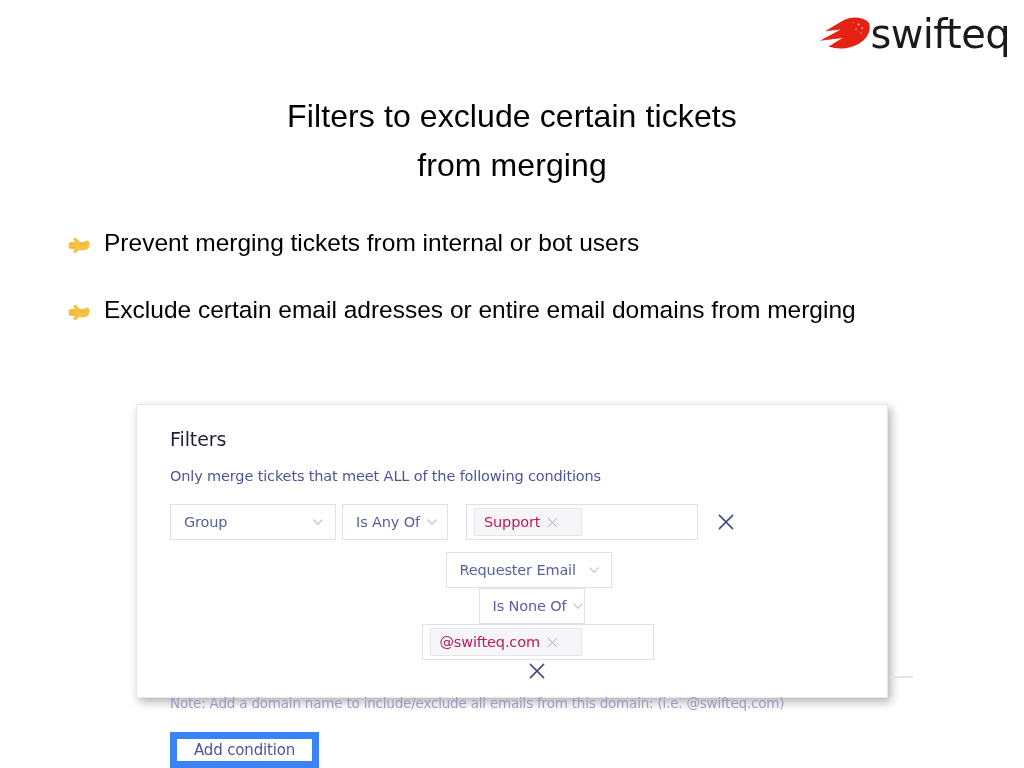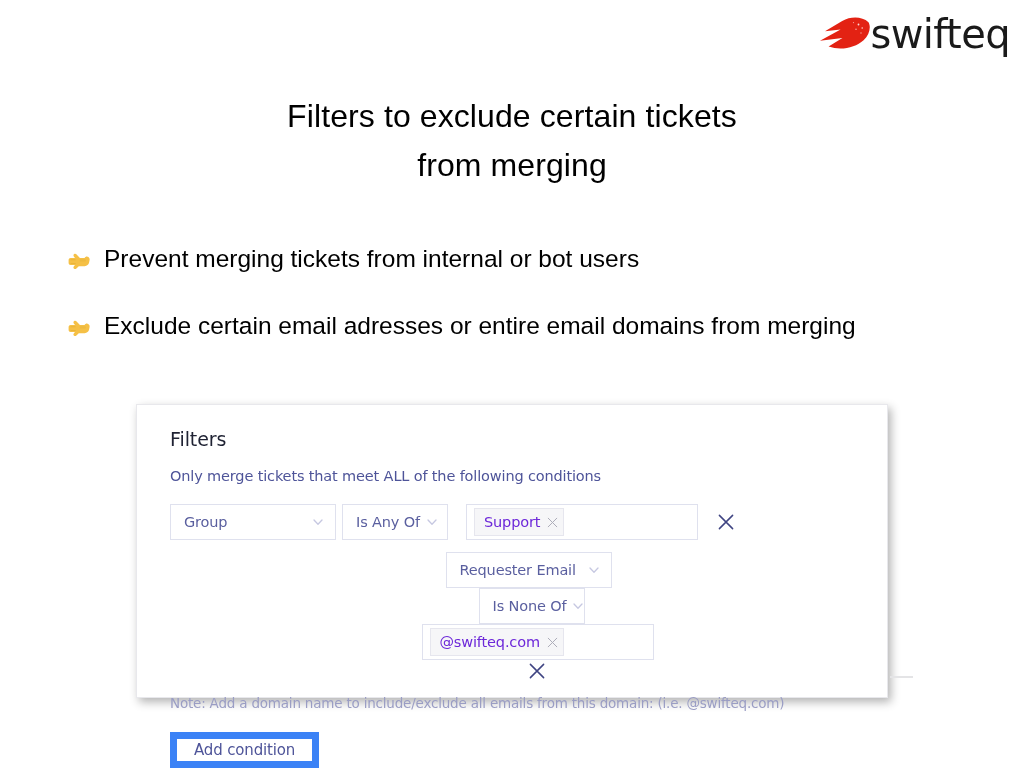--- a/index.html
+++ b/index.html
@@ -51,21 +51,21 @@
     line-height: 49px;
     font-weight: 400;
     color: #000000;
     letter-spacing: 0.1px;
   }
   .slide-title .line { display: block; }
 
   
   .bullets {
     position: absolute;
-    top: 244px;
+    top: 228px;
     left: 66px;
     width: 900px;
   }
   .bullet-row {
     display: flex;
     align-items: flex-start;
     gap: 12px;
     margin-bottom: 37px;
   }
   .bullet-icon {
@@ -152,26 +152,26 @@
     margin-left: 6px;
     opacity: 0.95;
   }
 
   
   .tag {
     display: inline-flex;
     align-items: center;
     gap: 7px;
     height: 26px;
-    padding: 0 5px 0 9px;
+    padding: 0 23px 0 9px;
     background: #f6f6f8;
     border: 1px solid #e6e6ee;
     font-family: "DejaVu Sans", sans-serif;
     font-size: 14.5px;
-    color: #6d28d9;
+    color: #be185d;
     line-height: 1;
     letter-spacing: -0.15px;
     white-space: nowrap;
   }
   .tag-x {
     flex: 0 0 auto;
     width: 11px;
     height: 11px;
     opacity: 0.8;
   }

